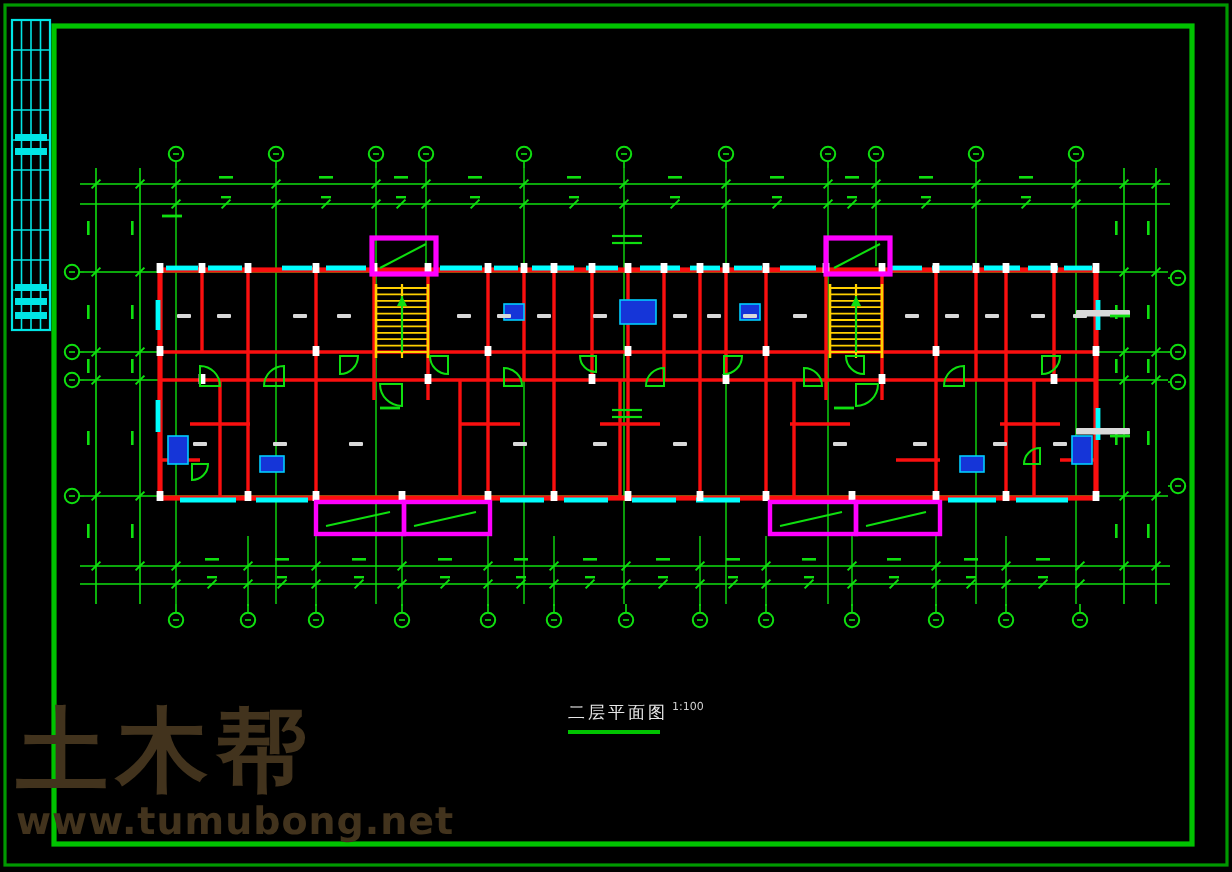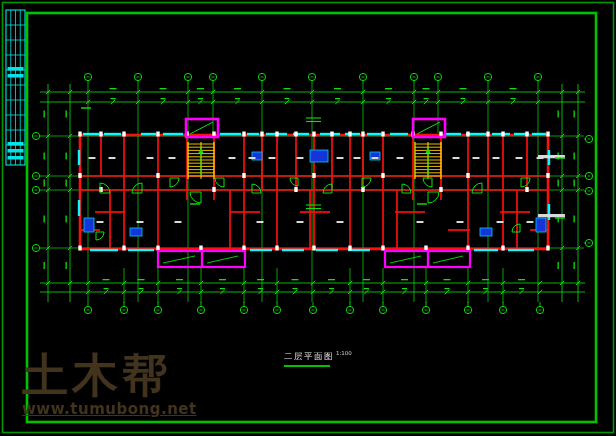--- a/index.html
+++ b/index.html
@@ -3,23 +3,23 @@
 <meta charset="utf-8">
 <style>
   html,body{margin:0;padding:0;background:#0a0a0a;}
   .stage{position:relative;width:616px;height:436px;background:#000;overflow:hidden;
          font-family:"DejaVu Sans",sans-serif;}
   .stage svg{position:absolute;left:0;top:0;}
   .plan-title{position:absolute;left:284px;top:344px;color:#e8e8e8;white-space:nowrap;z-index:5;}
   .plan-title .t{font-size:8.5px;letter-spacing:1.5px;font-weight:normal;}
   .plan-title .s{font-size:5.5px;vertical-align:4px;margin-left:2px;color:#cfcfcf;}
   .plan-title .underline{height:2px;background:var(--frame_inner,#00c300);margin-top:2px;width:46px;}
-  .watermark{position:absolute;left:22px;top:352px;z-index:9;color:var(--watermark,#42331d);line-height:1;}
+  .watermark{position:absolute;left:8px;top:352px;z-index:9;color:var(--watermark,#42331d);line-height:1;}
   .watermark .big{font-size:46px;font-weight:bold;letter-spacing:4px;}
-  .watermark .url{font-size:15px;font-weight:bold;letter-spacing:.5px;margin-top:4px;text-decoration:underline;}
+  .watermark .url{font-size:19px;font-weight:bold;letter-spacing:.5px;margin-top:4px;}
 </style>
 </head>
 <body>
 
 <div class="stage">
   <svg id="plansvg" width="616" height="436" viewBox="0 0 616 436">
     <g id="frame">
         <rect x="2.5" y="2.5" width="611" height="430" fill="none" stroke="#009900" stroke-width="1.6"></rect>
         <rect x="27" y="13" width="569" height="409" fill="none" stroke="#00c300" stroke-width="2.6"></rect>
       </g>

